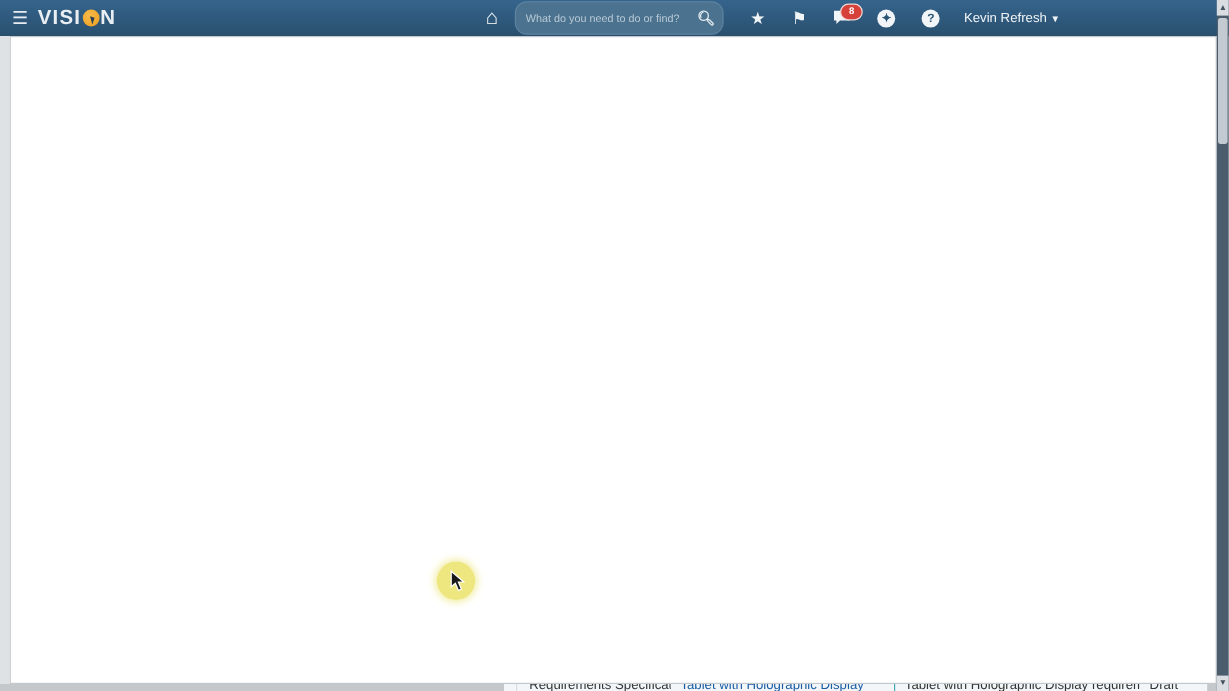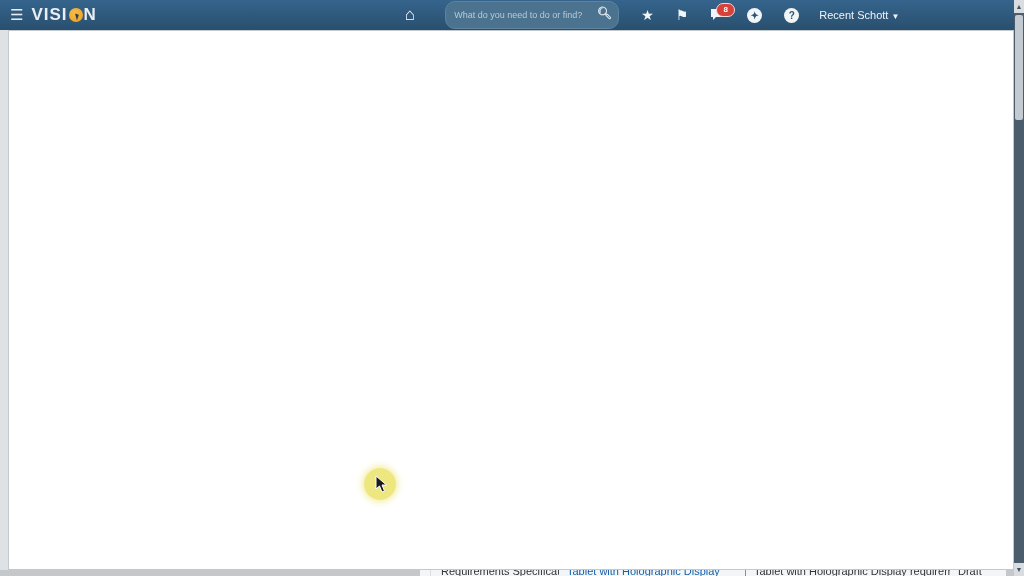--- a/index.html
+++ b/index.html
@@ -6,21 +6,21 @@
   body{width:1024px;height:576px;overflow:hidden;font-family:"Liberation Sans",sans-serif;background:#dfe2e5;}
   .stage{position:relative;width:1024px;height:576px;background:#dfe2e5;}
 
   
   .topbar{position:absolute;left:0;top:0;width:1024px;height:30px;background:linear-gradient(180deg,#35648c,#294f6e);display:flex;align-items:center;z-index:30;}
   .hamburger{color:#e6ecf2;font-size:15px;margin:0 8px 0 10px;cursor:pointer;}
   .brand{color:#e9eef3;font-weight:bold;font-size:17px;letter-spacing:1px;display:flex;align-items:center;}
   .brand .o-circle{display:inline-block;width:14px;height:14px;border-radius:50%;background:radial-gradient(circle at 40% 35%,#f7bb4a,#ee9d1e);margin:0 1px;position:relative;}
   .brand .o-circle::after{content:"";position:absolute;left:5px;top:6px;width:0;height:0;border-left:4px solid transparent;border-top:6px solid #2d3e4e;transform:rotate(18deg);}
   .home-ico{color:#ffffff;font-size:17px;margin-left:308px;cursor:pointer;}
-  .g-search{margin-left:30px;width:160px;height:18px;border-radius:10px;background:#4b738f;border:1px solid #5d83a0;display:flex;padding:4px 6px;}
+  .g-search{margin-left:14px;width:160px;height:18px;border-radius:10px;background:#4b738f;border:1px solid #5d83a0;display:flex;align-items:center;padding:4px 6px;}
   .g-search input{flex:1;background:transparent;border:none;outline:none;color:#c9d6e0;font-size:9px;font-family:"Liberation Sans",sans-serif;}
   .g-search input::placeholder{color:#b9c9d6;}
   .g-search .mag{color:#e8eef3;font-size:12px;font-weight:bold;}
   .top-ico{color:#f2f5f8;font-size:14px;margin-left:22px;cursor:pointer;position:relative;line-height:1;}
   .badge{position:absolute;top:-5px;right:-10px;min-width:13px;height:12px;border-radius:7px;background:#d6413a;border:1px solid #f0d9d8;color:#fff;font-size:8px;font-weight:bold;text-align:center;line-height:12px;padding:0 2px;}
   .circ-ico{width:15px;height:15px;border-radius:50%;background:#f2f5f8;color:#2b5574;font-size:10px;font-weight:bold;text-align:center;line-height:15px;margin-left:22px;cursor:pointer;}
   .user{color:#f0f4f7;font-size:11px;margin-left:20px;margin-right:18px;cursor:pointer;white-space:nowrap;}
   .user .dn{font-size:8px;}
 
   
@@ -157,21 +157,21 @@
     <div class="top-ico">★</div>
     <div class="top-ico">⚑</div>
     <div class="top-ico">
       <svg width="15" height="13" viewBox="0 0 15 13">
           <path d="M1 1 h13 v8 h-8 l-3 3 v-3 h-2 z" fill="#f2f5f8"></path>
         </svg>
       <span class="badge">8</span>
     </div>
     <div class="circ-ico">✦</div>
     <div class="circ-ico">?</div>
-    <div class="user"><span>Recent Schott</span> <span class="dn">▼</span></div>
+    <div class="user"><span>Kevin Refresh</span> <span class="dn">▼</span></div>
   </div>
 
   <div class="panel"></div>
   <div class="panel-grip"></div>
   <div class="bottom-strip"></div>
 
   <button class="post-idea">
       <span class="bulb"></span>
       <span>Post Idea</span>
     </button>

